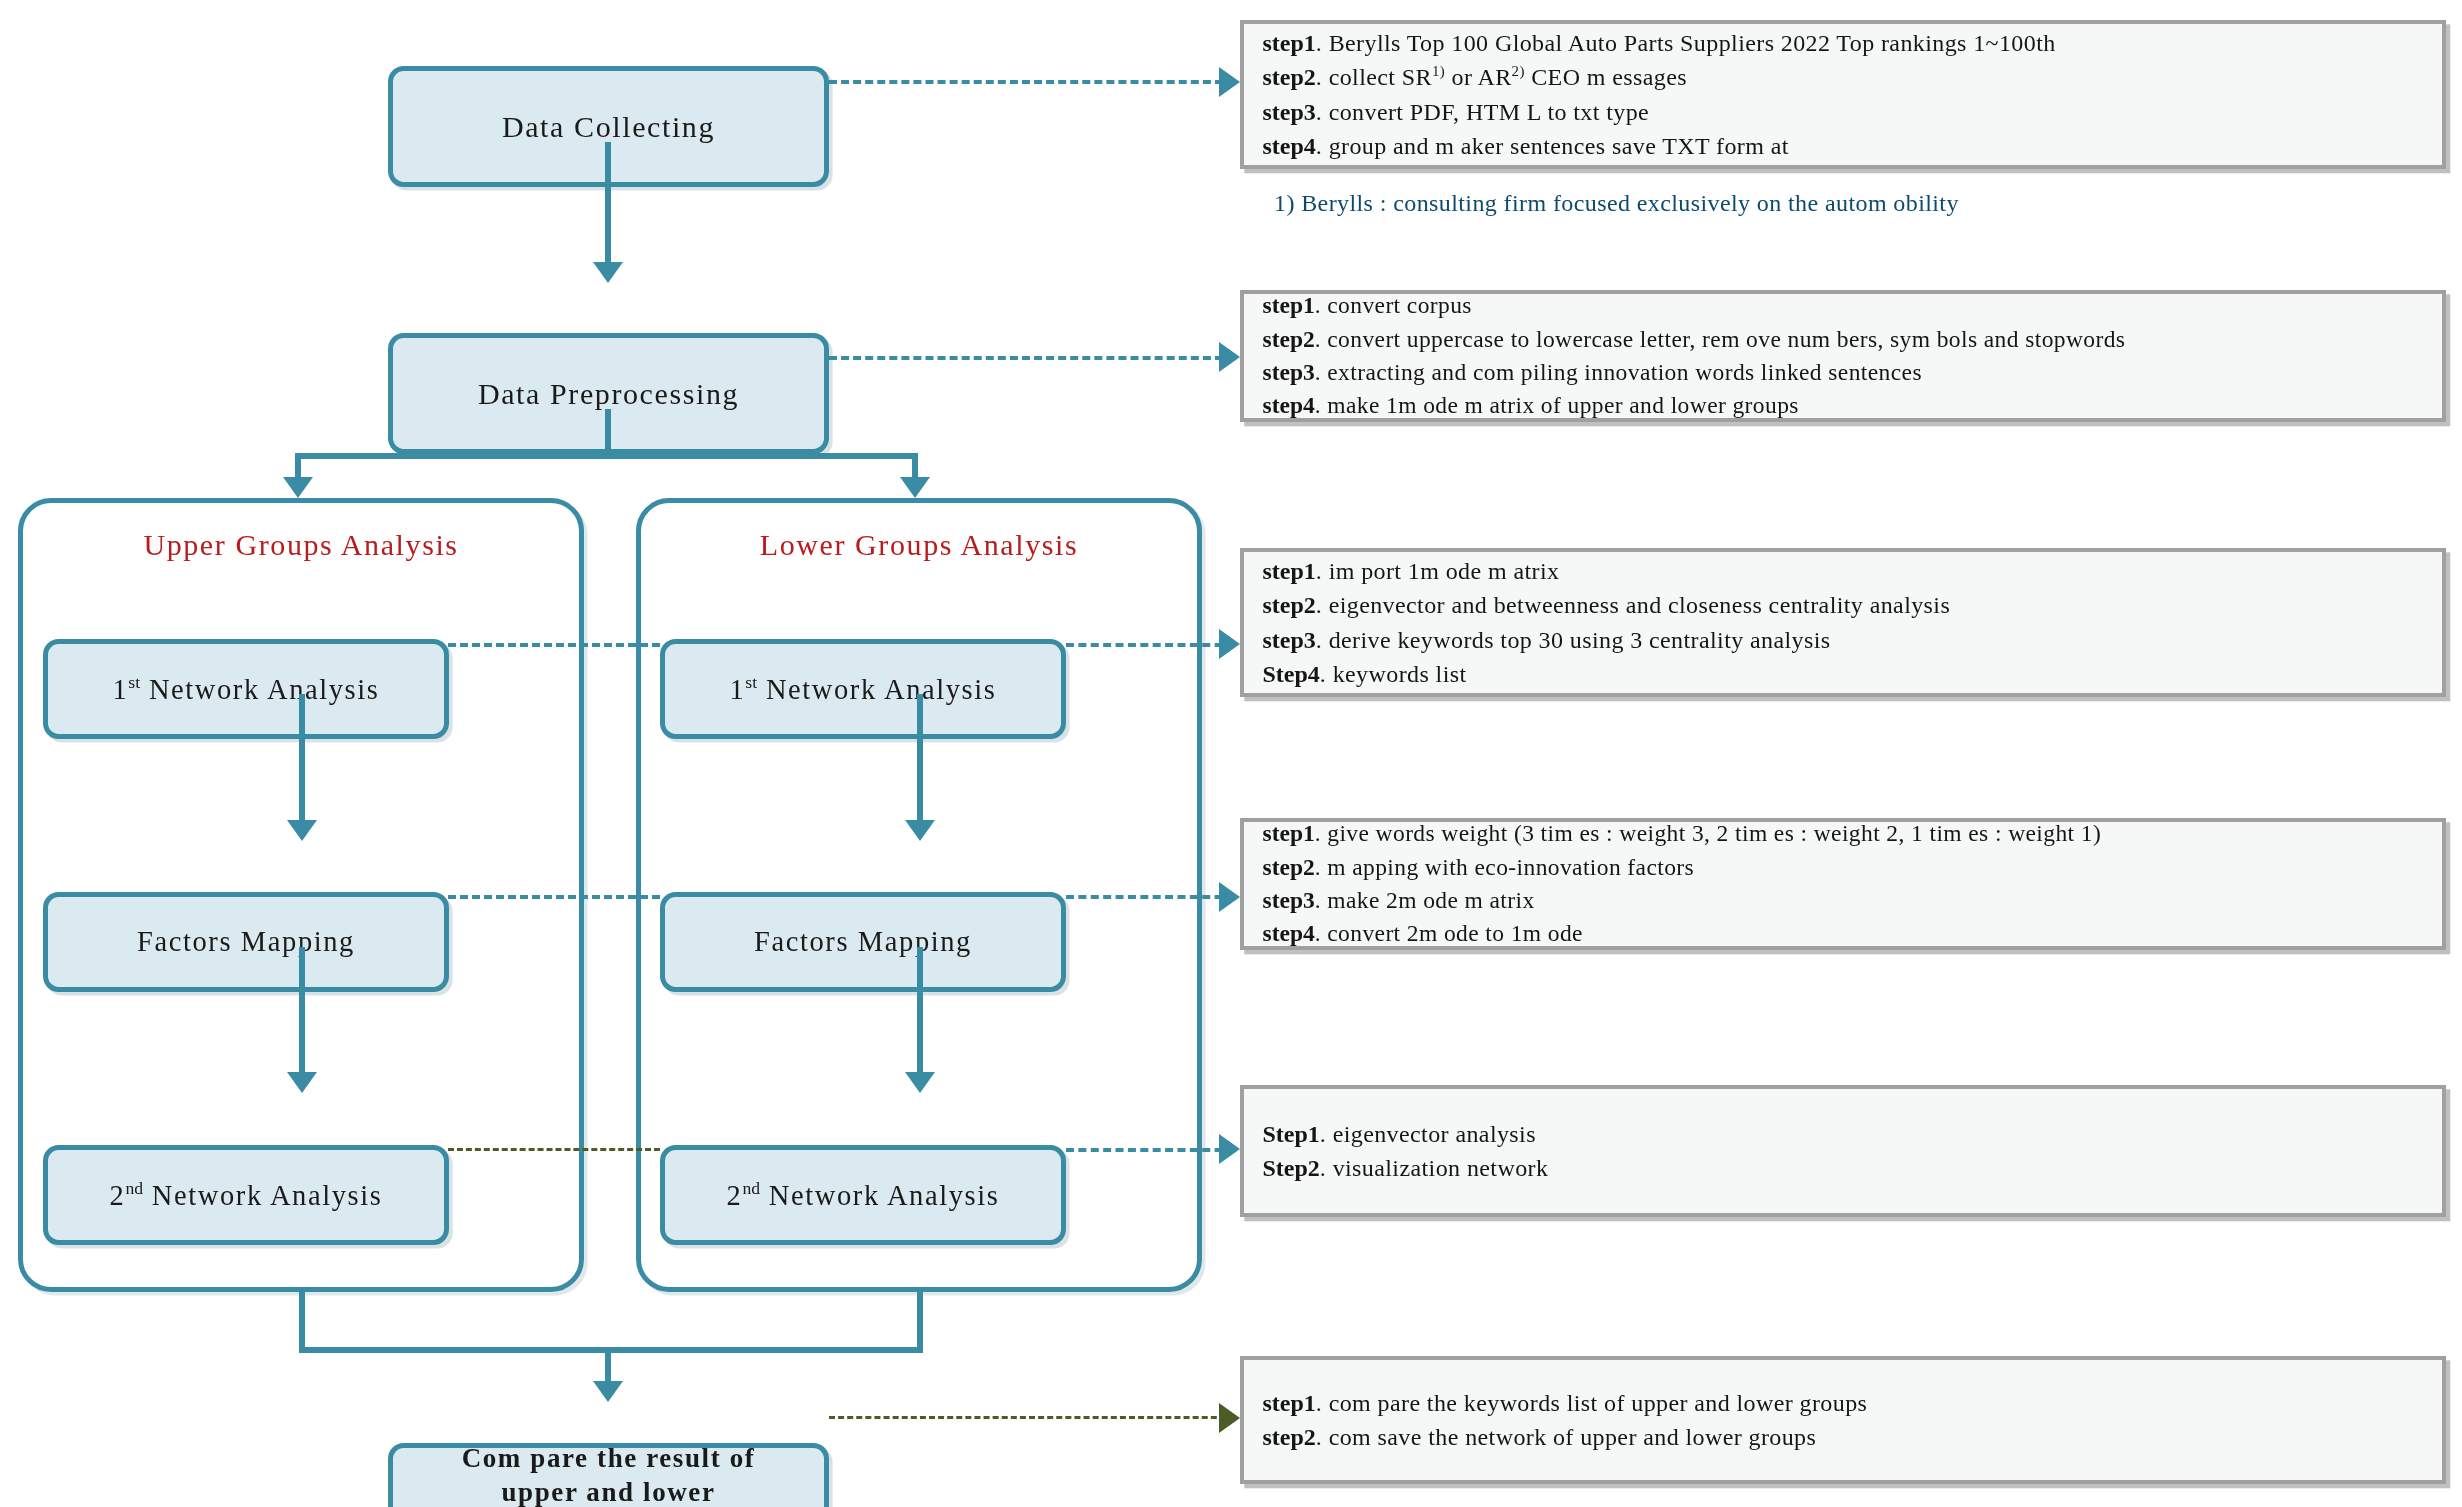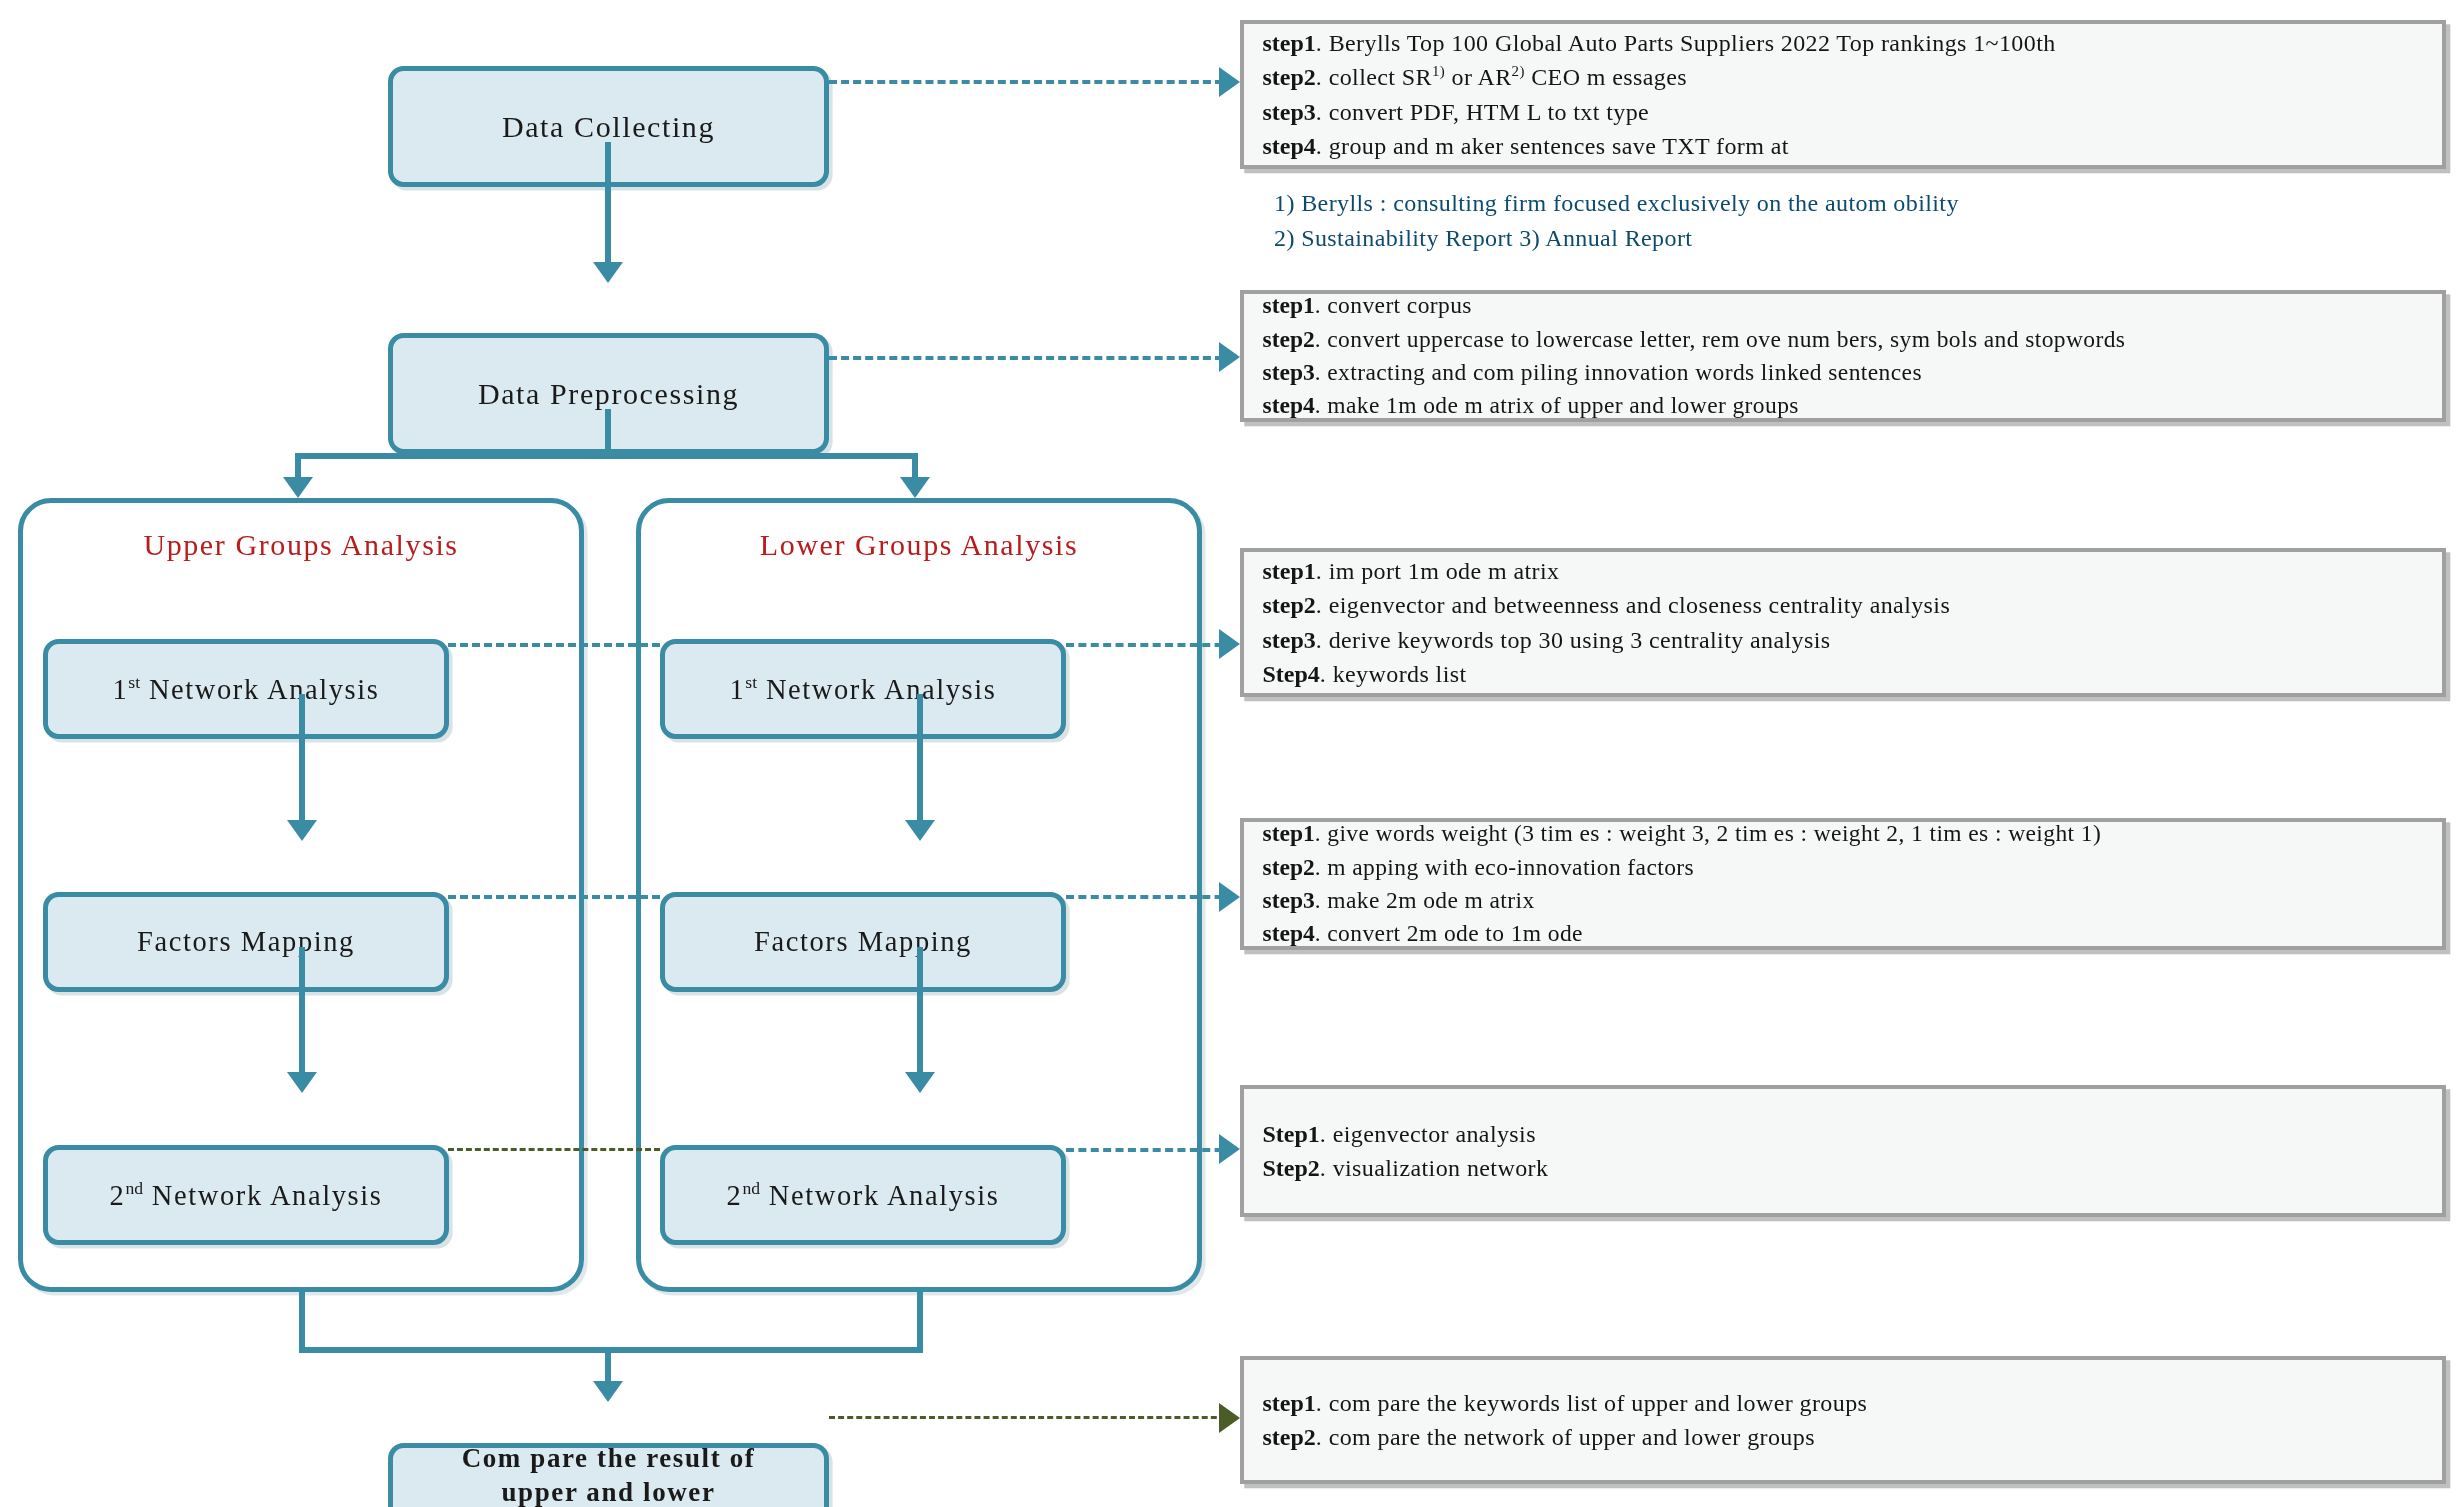--- a/index.html
+++ b/index.html
@@ -202,21 +202,20 @@
   <div class="line" style="font-size:24px;">
     <b>step3</b><span>. convert PDF, HTM L to txt type</span>
   </div>
   <div class="line" style="font-size:24px;">
     <b>step4</b><span>. group and m aker sentences save TXT form at</span>
   </div>
 </div>
 
 <div class="foot" style="left:1274px;top:186px;font-size:24px;">
   <div>1) Berylls : consulting firm  focused exclusively on the autom obility</div>
-  <div>2) Sustainability Report  3) Annual Report</div>
 </div>
 
 <div class="panel" style="left:1240px;top:290px;width:1206px;height:132px;">
   <div class="line" style="font-size:23.5px;">
     <b>step1</b><span>. convert corpus</span>
   </div>
   <div class="line" style="font-size:23.5px;">
     <b>step2</b><span>. convert uppercase to lowercase letter, rem ove num bers, sym bols and stopwords</span>
   </div>
   <div class="line" style="font-size:23.5px;">
@@ -264,16 +263,16 @@
   <div class="line" style="font-size:24px;">
     <b>Step2</b><span>. visualization network</span>
   </div>
 </div>
 
 <div class="panel" style="left:1240px;top:1356px;width:1206px;height:128px;">
   <div class="line" style="font-size:24px;">
     <b>step1</b><span>. com pare the keywords list of upper and lower groups</span>
   </div>
   <div class="line" style="font-size:24px;">
-    <b>step2</b><span>. com pare the network of upper and lower groups</span>
+    <b>step2</b><span>. com save the network of upper and lower groups</span>
   </div>
 </div>
 
 
 </body></html>

